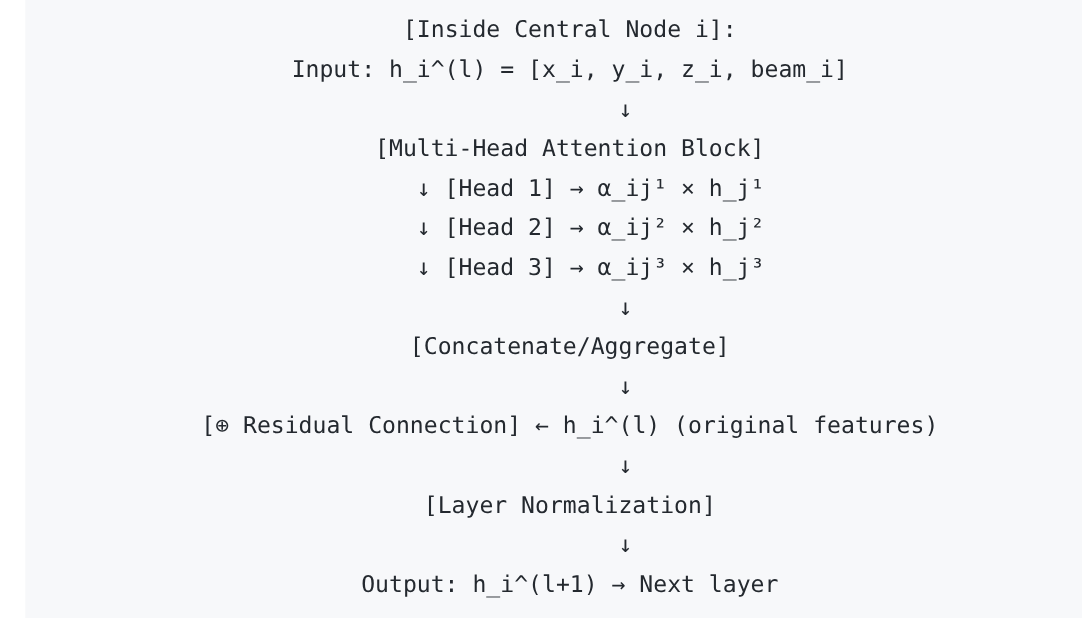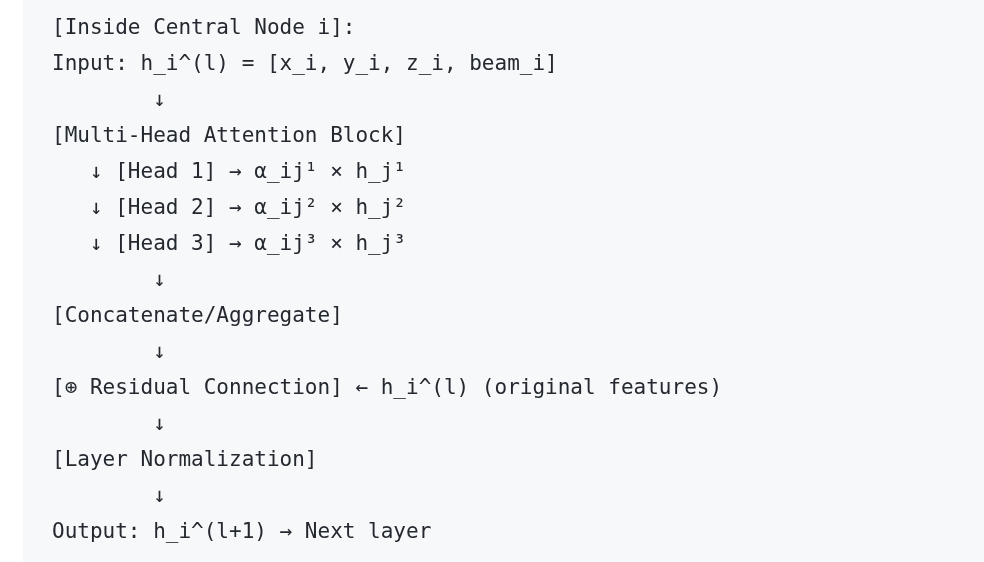--- a/index.html
+++ b/index.html
@@ -31,20 +31,21 @@
     line-height: 36px;
     color: #24292f;
     white-space: pre;
     letter-spacing: 0;
     font-weight: 400;
   }
   .code-line {
     white-space: pre;
     display: block;
     height: 36px;
+    text-align: center;
   }
 </style>
 </head>
 <body>
 
 <div id="code-block">
   <pre id="code-lines"><span class="code-line">[Inside Central Node i]:</span><span class="code-line">Input: h_i^(l) = [x_i, y_i, z_i, beam_i]</span><span class="code-line">        ↓</span><span class="code-line">[Multi-Head Attention Block]</span><span class="code-line">   ↓ [Head 1] → α_ij¹ × h_j¹</span><span class="code-line">   ↓ [Head 2] → α_ij² × h_j²</span><span class="code-line">   ↓ [Head 3] → α_ij³ × h_j³</span><span class="code-line">        ↓</span><span class="code-line">[Concatenate/Aggregate]</span><span class="code-line">        ↓</span><span class="code-line">[⊕ Residual Connection] ← h_i^(l) (original features)</span><span class="code-line">        ↓</span><span class="code-line">[Layer Normalization]</span><span class="code-line">        ↓</span><span class="code-line">Output: h_i^(l+1) → Next layer</span></pre>
 </div>
 
 </body></html>

